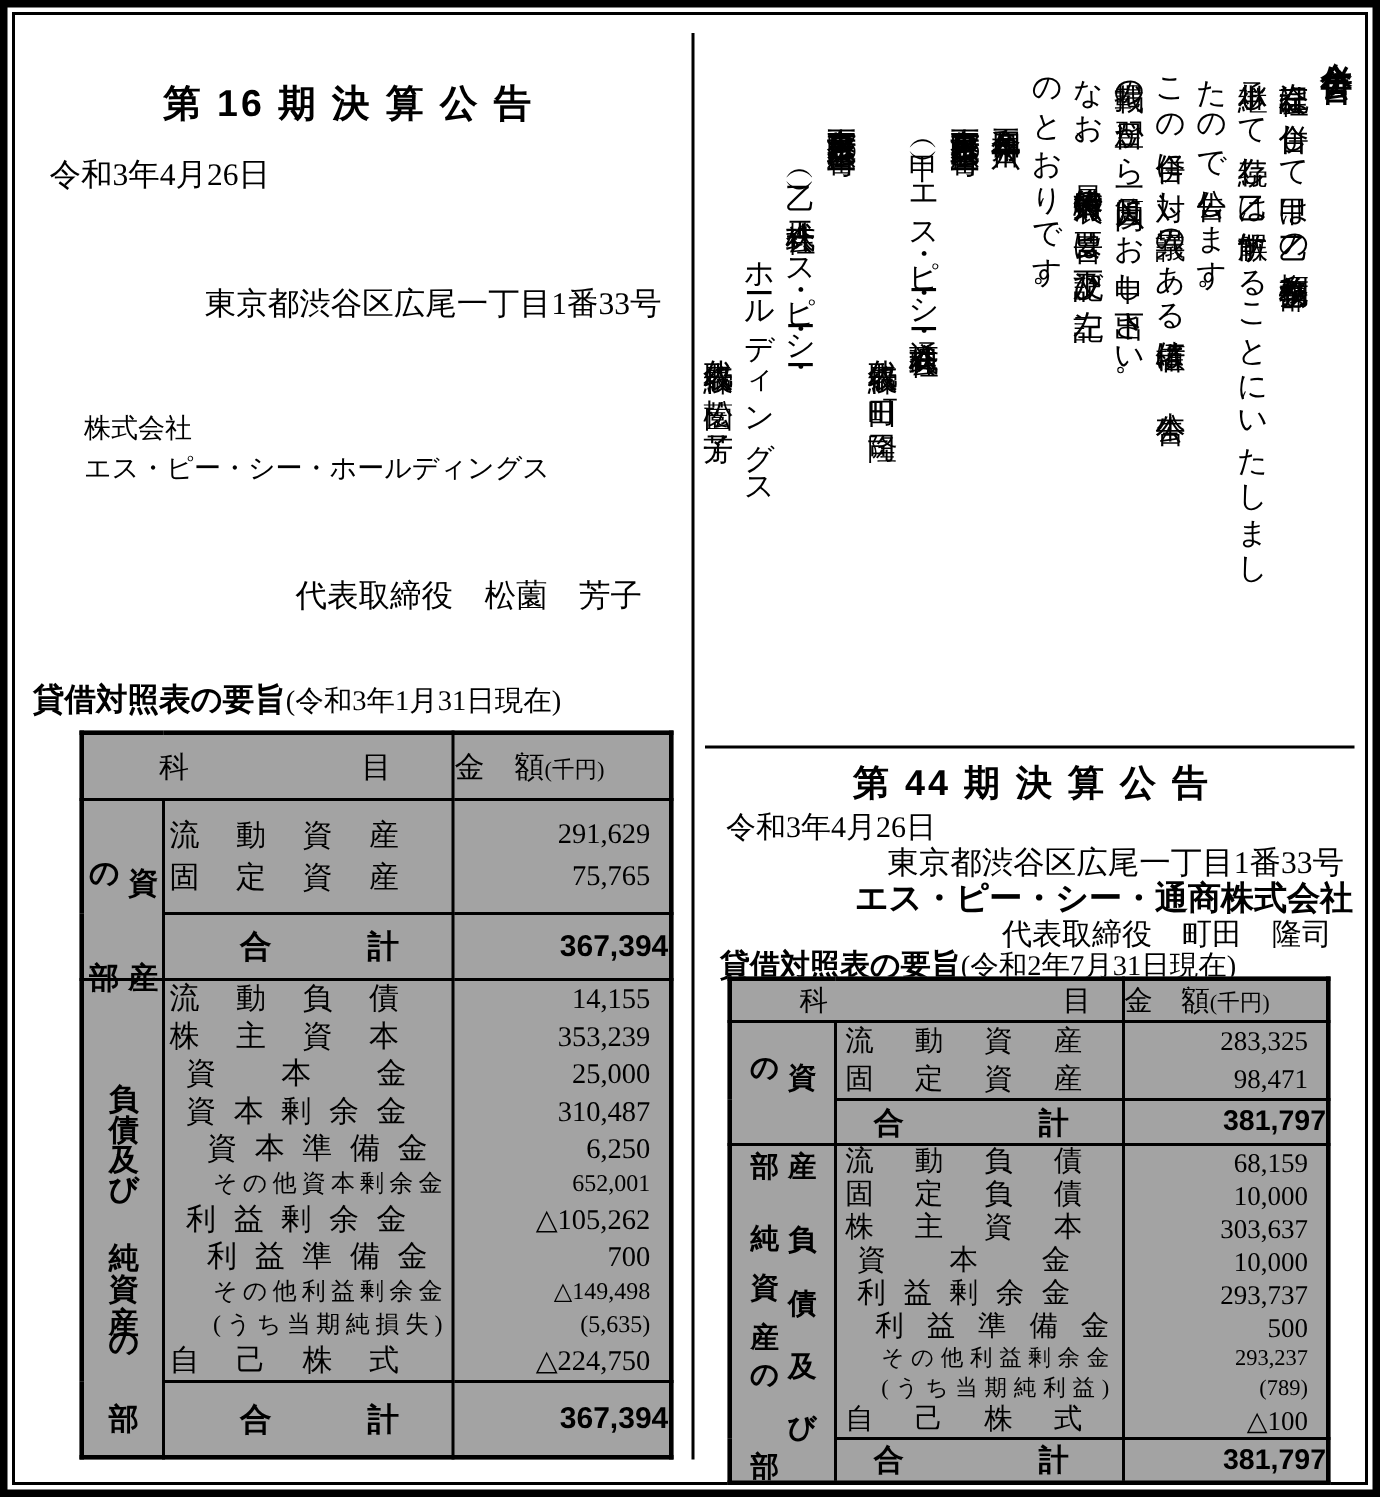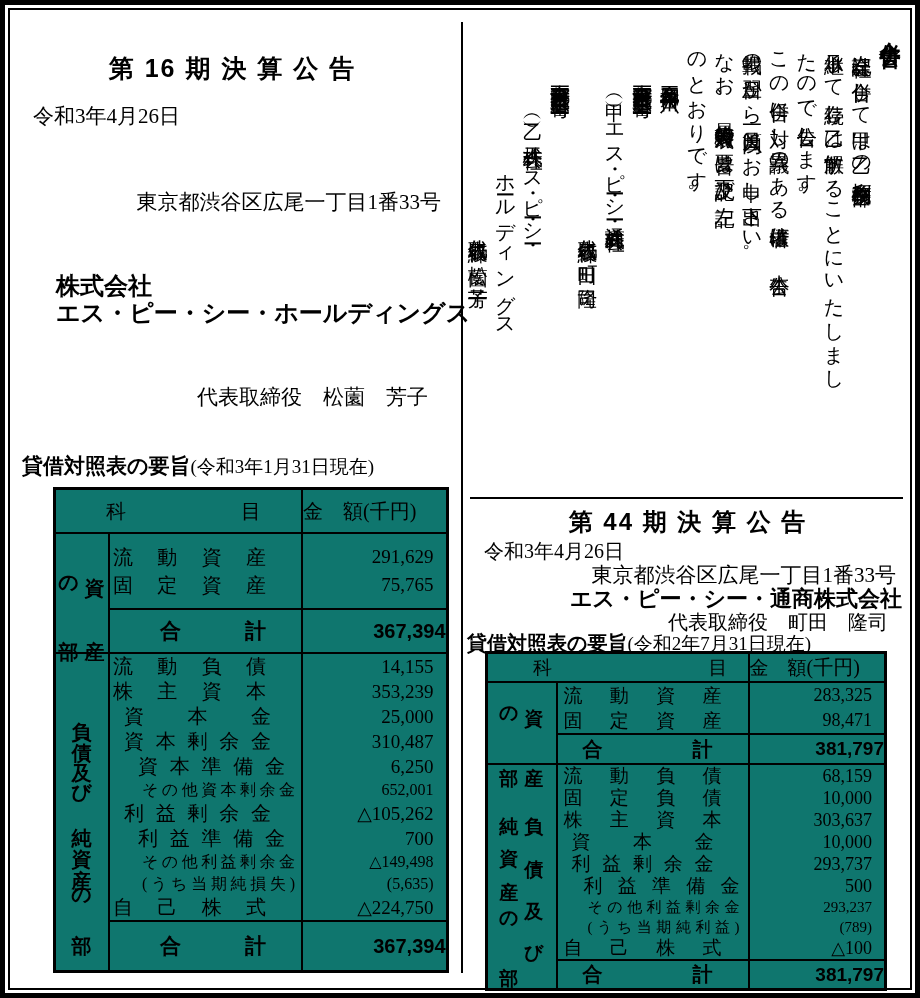--- a/index.html
+++ b/index.html
@@ -11,26 +11,26 @@
   .inner-frame{position:absolute;inset:8px;border:2px solid #000;pointer-events:none;}
   .vdivider{position:absolute;left:461px;top:22px;width:2px;height:951px;background:#000;}
   .hdivider{position:absolute;left:470px;top:497px;width:433px;height:2px;background:#000;}
 
   
   .l-title{position:absolute;top:52px;left:20px;width:425px;text-align:center;
     font-family:"Liberation Sans",sans-serif;font-weight:bold;font-size:25px;letter-spacing:2px;}
   .l-date{position:absolute;top:102px;left:33px;font-size:21px;}
   .l-addr{position:absolute;top:188px;left:0;width:441px;text-align:right;font-size:21px;}
   .l-company{position:absolute;top:272px;left:56px;font-family:"Liberation Sans",sans-serif;
-    font-weight:bold;font-size:24px;line-height:27px;}
+    font-weight:normal;font-size:18px;line-height:27px;}
   .l-rep{position:absolute;top:383px;left:0;width:428px;text-align:right;font-size:21px;}
   .bs-head{position:absolute;font-size:19px;white-space:nowrap;}
   #l-bs{top:452px;left:22px;}
   #l-bs .bs-t{font-family:"Liberation Sans",sans-serif;font-weight:bold;font-size:21px;}
-  #r-bs{top:630px;left:467px;text-align:center;}
+  #r-bs{top:630px;left:480px;text-align:center;}
   #r-bs .bs-t{font-family:"Liberation Sans",sans-serif;font-weight:bold;font-size:20px;}
 
   
   .merger{position:absolute;top:25px;right:15px;height:468px;width:442px;
     writing-mode:vertical-rl;font-size:20px;line-height:27.4px;letter-spacing:1px;}
   .merger p{margin:0;padding-top:14px;white-space:pre-line;}
   .merger .mtitle{padding-top:0;font-family:"Liberation Sans",sans-serif;font-weight:bold;
     font-size:21px;line-height:30px;letter-spacing:2px;}
   .i30{text-indent:30px;} .i48{text-indent:48px;} .i68{text-indent:68px;}
   .i122{text-indent:122px;} .i185{text-indent:185px;}
@@ -38,27 +38,27 @@
   
   .r-title{position:absolute;top:506px;left:470px;width:436px;text-align:center;
     font-family:"Liberation Sans",sans-serif;font-weight:bold;font-size:24px;letter-spacing:2px;}
   .r-date{position:absolute;top:538px;left:484px;font-size:20px;}
   .r-addr{position:absolute;top:561px;left:470px;width:426px;text-align:right;font-size:21px;}
   .r-company{position:absolute;top:584px;left:470px;width:432px;text-align:right;
     font-family:Liberation Serif, serif;font-weight:bold;font-size:22px;}
   .r-rep{position:absolute;top:609px;left:470px;width:418px;text-align:right;font-size:20px;}
 
   
-  .bs-table{position:absolute;border-collapse:collapse;border:3px solid #000;background:#0f766e;}
+  .bs-table{position:absolute;border-collapse:collapse;border:3px solid #000;background:#a3a3a3;}
   .bs-table td{border:2px solid #000;padding:0;vertical-align:middle;}
   #t-left{left:53px;top:487px;}
   #t-right{left:485px;top:651px;}
 
   .hsub{text-align:justify;text-align-last:justify;}
-  .hamt .unit{font-size:20px;}
+  .hamt .unit{font-size:15px;}
   #t-left tr.hdr td{height:42px;font-size:20px;}
   #t-right tr.hdr td{height:22px;font-size:19px;}
   #t-left .hsub{padding:0 40px 0 50px;}
   #t-right .hsub{padding:0 20px 0 45px;}
   .hamt{padding-left:10px;}
 
   .names,.vals{vertical-align:top;margin-top:29px;}
   .nm{text-align:justify;text-align-last:justify;text-justify:inter-character;}
   .vl{text-align:right;padding-right:12px;}
   #t-left .nm{font-size:20px;} #t-left .vl{font-size:19px;}

